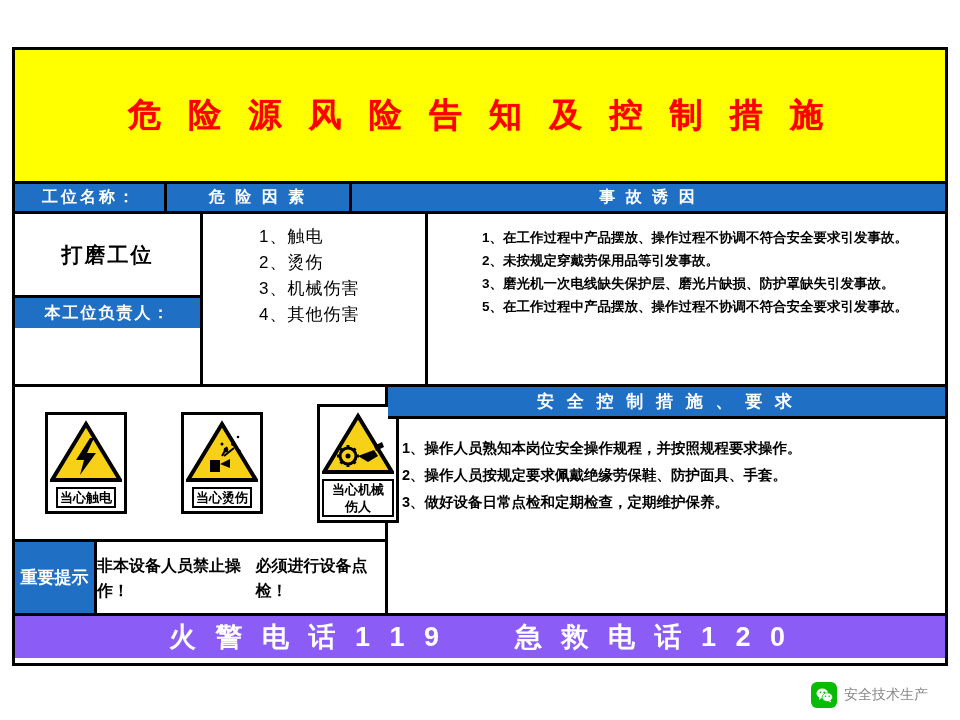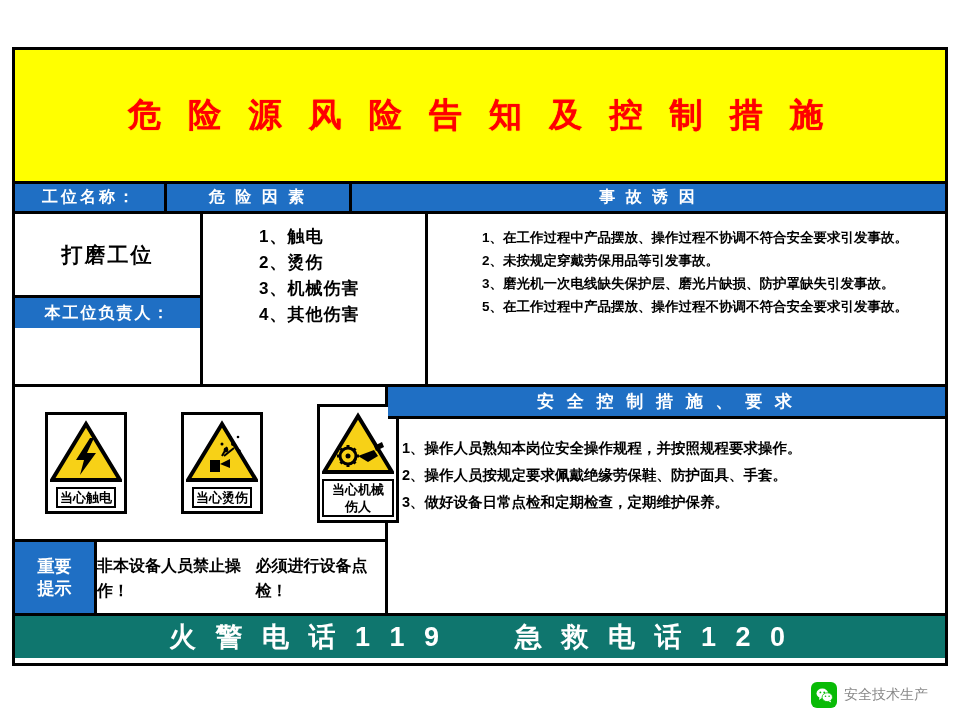--- a/index.html
+++ b/index.html
@@ -69,21 +69,21 @@
   .resp-hdr {
     background: #1f6fc4; color: #fff; font-size: 16px; font-weight: bold;
     letter-spacing: 2px;
     height: 30px; display: flex; align-items: center; justify-content: center;
   }
   .resp-blank { height: 56px; }
 
   .mid-col { width: 185px; border-right: 3px solid #000; padding: 10px 0 0 16px; }
   .mid-col ol { margin: 0; padding: 0; list-style: none; }
   .mid-col li {
-    font-size: 17px; font-weight: bold; color: #000;
+    font-size: 17px; font-weight: normal; color: #000;
     line-height: 26px; letter-spacing: 1px;
   }
 
   .right-col { flex: 1; padding: 12px 10px 0 14px; }
   .right-col ol { margin: 0; padding: 0; list-style: none; }
   .right-col li {
     font-size: 13.5px; font-weight: bold; color: #000;
     line-height: 23px;
   }
 
@@ -115,21 +115,21 @@
     padding: 0 2px;
     line-height: 17px;
     background: #fff;
   }
   .notice-row { display: flex; height: 71px; }
   .notice-tag {
     width: 82px;
     background: #1f6fc4;
     color: #fff;
     font-size: 17px; font-weight: bold;
-    display: flex; flex-direction: column;
+    display: flex; flex-direction: row;
     align-items: center; justify-content: center;
     border-right: 3px solid #000;
     line-height: 22px;
   }
   .notice-text {
     flex: 1;
     display: flex; 
     align-items: center; justify-content: center;
     font-size: 16px; font-weight: bold; color: #000;
     line-height: 25px;
@@ -146,21 +146,21 @@
   .ctrl-body { padding: 16px 10px 0 14px; }
   .ctrl-body ol { margin: 0; padding: 0; list-style: none; }
   .ctrl-body li {
     font-size: 14.5px; font-weight: bold; color: #000;
     line-height: 27px;
   }
 
   
   .footer {
     border-top: 3px solid #000;
-    background: #0f766e;
+    background: #8b5cf6;
     height: 45px;
     display: flex; align-items: center; justify-content: center;
     gap: 70px;
   }
   .footer span {
     color: #ffffff;
     font-size: 27px;
     font-weight: bold;
     letter-spacing: 6px;
   }

